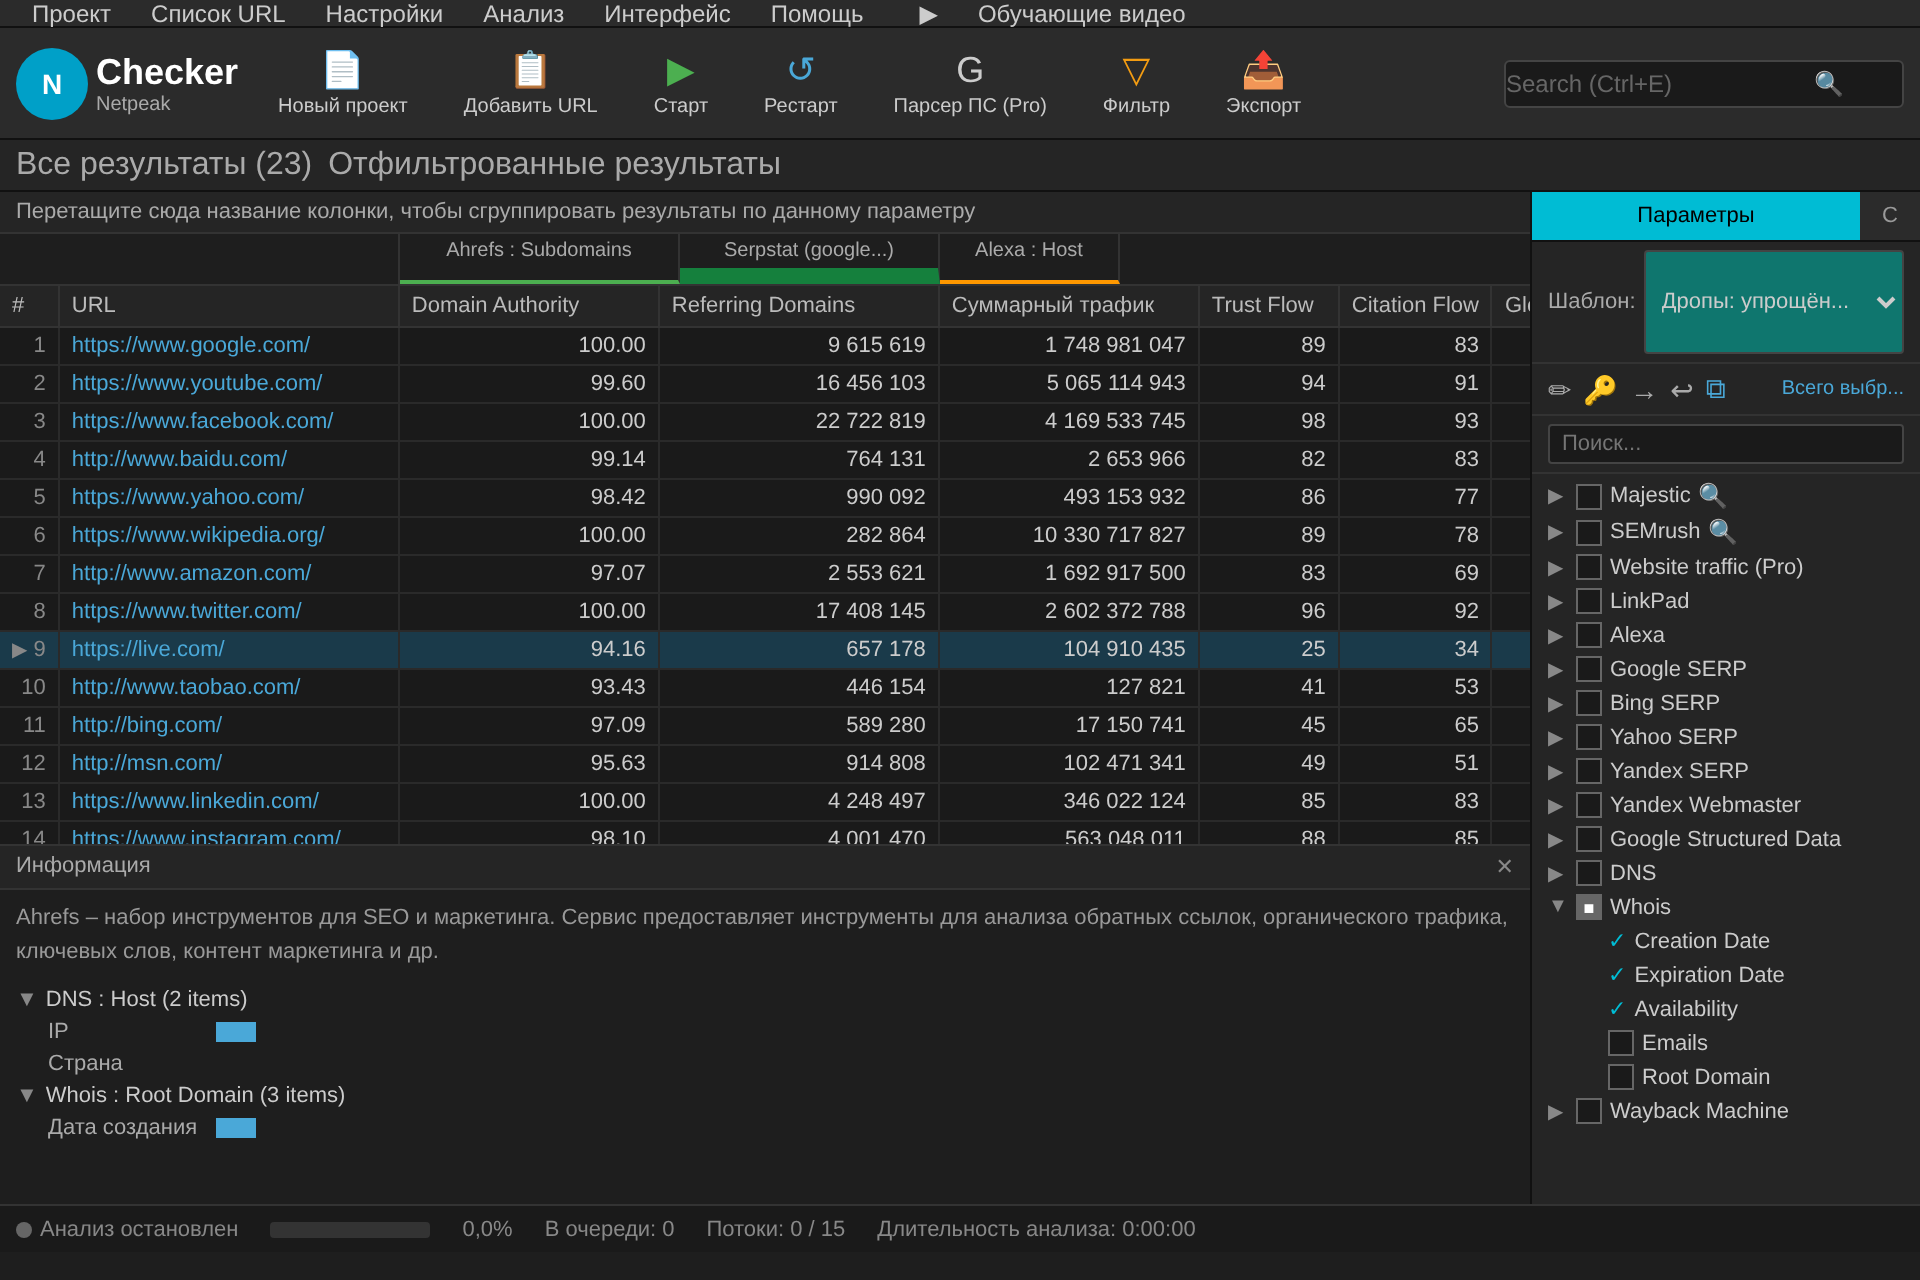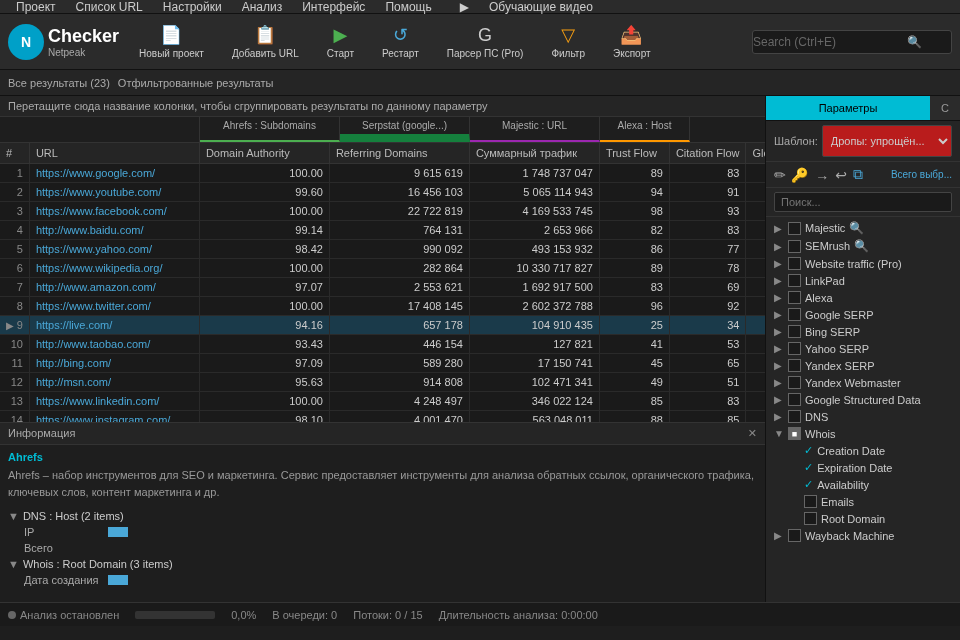--- a/index.html
+++ b/index.html
@@ -21,21 +21,21 @@
     .toolbar-icon { font-size: 18px; color: #ccc; }
     .toolbar-icon.blue { color: #4aa8d8; }
     .toolbar-icon.green { color: #4caf50; }
     .toolbar-icon.orange { color: #f39c12; }
     .search-area { margin-left: auto; display: flex; align-items: center; background: #1a1a1a; border: 1px solid #444; border-radius: 3px; padding: 4px 0; gap: 4px; min-width: 200px; }
     .search-area input { background: none; border: none; color: #ccc; font-size: 12px; outline: none; width: 150px; }
     .search-area input::placeholder { color: #666; }
 
     
     #filter-bar { background: #252525; height: 26px; display: flex; align-items: center; padding: 0 8px; gap: 8px; border-bottom: 1px solid #111; }
-    #filter-bar span { color: #aaa; font-size: 11px; }
+    #filter-bar span { color: #aaa; font-size: 16px; }
     .filter-link { color: #4aa8d8; font-size: 11px; cursor: pointer; }
 
     
     #main { display: flex; height: calc(640px - 28px - 56px - 26px - 24px); }
 
     
     #left-panel { flex: 1; display: flex; flex-direction: column; overflow: hidden; }
 
     
     #table-area { flex: 1; overflow: auto; background: #1a1a1a; }
@@ -77,21 +77,21 @@
     .info-indent { padding-left: 16px; }
 
     
     #right-panel { width: 195px; background: #252525; border-left: 1px solid #111; display: flex; flex-direction: column; overflow: hidden; }
     .panel-tabs { display: flex; border-bottom: 1px solid #111; }
     .panel-tab { flex: 1; text-align: center; padding: 6px 4px; font-size: 11px; cursor: pointer; }
     .panel-tab.active { background: #00bcd4; color: #000; }
     .panel-tab.inactive { background: #2b2b2b; color: #999; }
     .template-row { display: flex; align-items: center; padding: 4px 8px; gap: 4px; border-bottom: 1px solid #333; }
     .template-label { color: #aaa; font-size: 11px; }
-    .template-select { flex: 1; background: #b91c1c; border: 1px solid #444; color: #ccc; font-size: 11px; padding: 8px 4px; border-radius: 2px; }
+    .template-select { flex: 1; background: #0f766e; border: 1px solid #444; color: #ccc; font-size: 11px; padding: 18px 4px; border-radius: 2px; }
     .icons-row { display: flex; align-items: center; padding: 4px 8px; gap: 6px; border-bottom: 1px solid #333; }
     .icon-btn { color: #aaa; font-size: 14px; cursor: pointer; }
     .icon-btn.blue { color: #4aa8d8; }
     .select-all-btn { margin-left: auto; font-size: 10px; color: #4aa8d8; cursor: pointer; padding-left: 15px; }
     .search-row { padding: 4px 8px; border-bottom: 1px solid #333; }
     .search-row input { width: 100%; background: #1a1a1a; border: 1px solid #444; color: #ccc; font-size: 11px; padding: 3px 6px; border-radius: 2px; outline: none; }
     .tree-area { flex: 1; overflow-y: auto; padding: 2px 0; }
     .tree-item { display: flex; align-items: center; padding: 2px 8px; cursor: pointer; gap: 4px; font-size: 11px; }
     .tree-arrow { color: #888; font-size: 10px; width: 10px; }
     .tree-checkbox { width: 13px; height: 13px; border: 1px solid #666; background: #1a1a1a; display: flex; align-items: center; justify-content: center; font-size: 9px; flex-shrink: 0; }
@@ -179,21 +179,20 @@
 
   <div id="left-panel">
 
     <div id="table-area">
       <div class="group-header">Перетащите сюда название колонки, чтобы сгруппировать результаты по данному параметру</div>
 
       <div class="col-groups">
         <div style="min-width:200px; border-right:1px solid #333;"></div>
         <div class="col-group green" style="min-width:140px">Ahrefs : Subdomains</div>
         <div class="col-group blue" style="min-width:130px">Serpstat (google...)</div>
-        <div class="col-group purple" style="min-width:130px">Majestic : URL</div>
         <div class="col-group orange" style="min-width:90px">Alexa : Host</div>
       </div>
 
       <table>
         <thead>
           <tr>
             <th style="width:30px">#</th>
             <th style="min-width:170px">URL</th>
             <th style="min-width:130px">Domain Authority</th>
             <th style="min-width:140px">Referring Domains</th>
@@ -202,21 +201,21 @@
             <th style="min-width:70px">Citation Flow</th>
             <th style="min-width:80px">Global Rank</th>
           </tr>
         </thead>
         <tbody id="table-body">
         <tr>
       <td class="row-num"> 1</td>
       <td class="url-cell">https://www.google.com/</td>
       <td class="num">100.00</td>
       <td class="num">9 615 619</td>
-      <td class="num">1 748 737 047</td>
+      <td class="num">1 748 981 047</td>
       <td class="num">89</td>
       <td class="num">83</td>
       <td class="num">1</td>
     </tr>
             <tr>
       <td class="row-num"> 2</td>
       <td class="url-cell">https://www.youtube.com/</td>
       <td class="num">99.60</td>
       <td class="num">16 456 103</td>
       <td class="num">5 065 114 943</td>
@@ -347,35 +346,34 @@
           </tbody>
       </table>
     </div>
 
     <div id="info-panel">
       <div class="info-header">
         <span>Информация</span>
         <span style="color:#888; cursor:pointer;">✕</span>
       </div>
       <div class="info-content">
-        <div class="info-section-title">Ahrefs</div>
         <div class="info-description">Ahrefs – набор инструментов для SEO и маркетинга. Сервис предоставляет инструменты для анализа обратных ссылок, органического трафика, ключевых слов, контент маркетинга и др.</div>
         <div style="display:flex; gap: 40px;">
           <div>
             <div class="info-group">
               <span class="arrow">▼</span>
               <span>DNS : Host (2 items)</span>
             </div>
             <div class="info-indent">
               <div class="info-row">
                 <span class="label">IP</span>
                 <div class="bar"></div>
               </div>
               <div class="info-row">
-                <span class="label">Всего</span>
+                <span class="label">Страна</span>
               </div>
             </div>
             <div class="info-group">
               <span class="arrow">▼</span>
               <span>Whois : Root Domain (3 items)</span>
             </div>
             <div class="info-indent">
               <div class="info-row">
                 <span class="label">Дата создания</span>
                 <div class="bar"></div>

